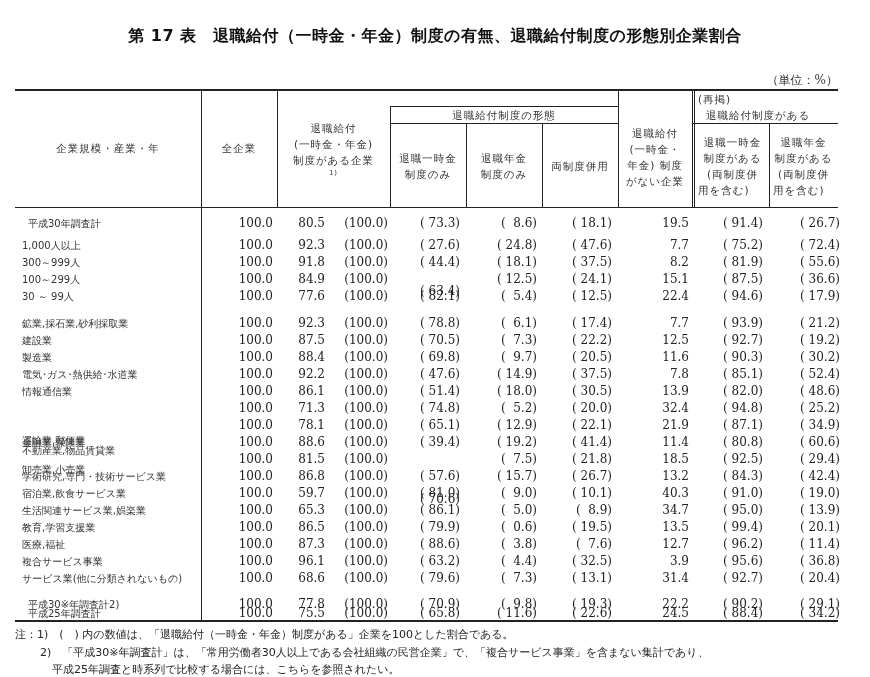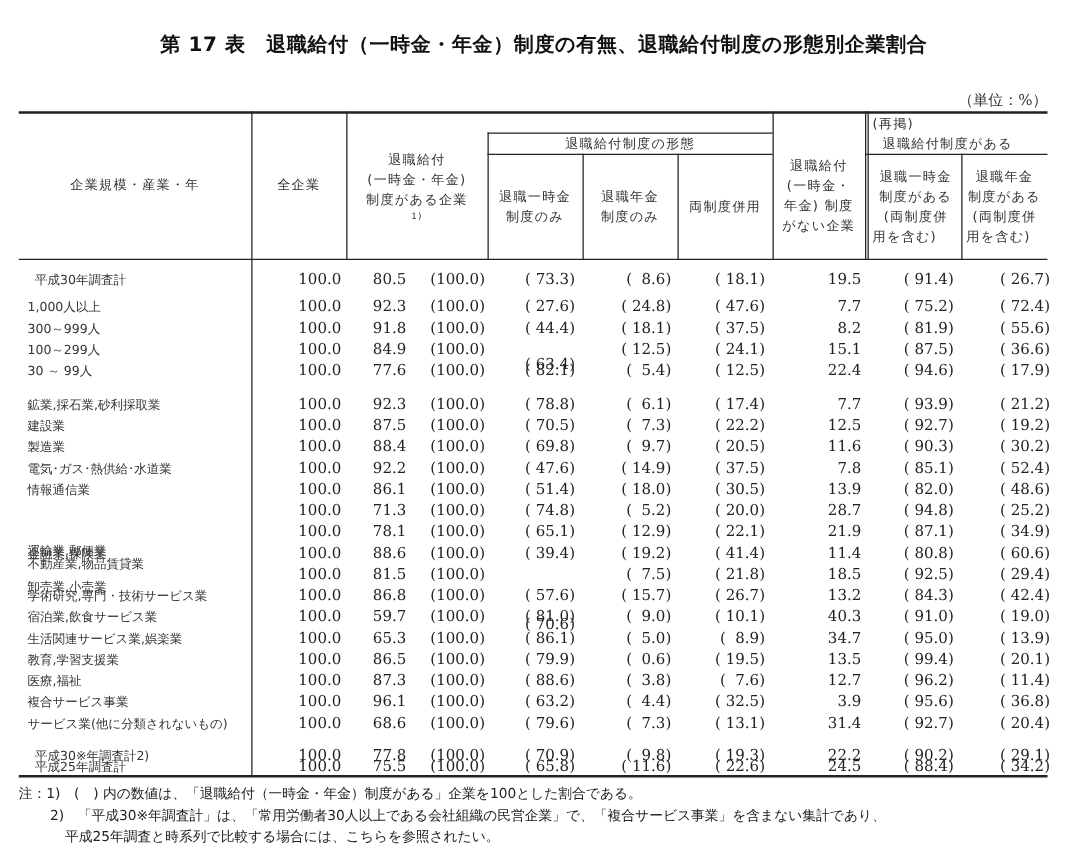--- a/index.html
+++ b/index.html
@@ -187,21 +187,21 @@
     <div class="cell" style="top: 384px; right: 181px;">13.9</div>
     <div class="cell" style="top: 384px; right: 107px;">( 82.0)</div>
     <div class="cell" style="top: 384px; right: 30px;">( 48.6)</div>
     <div class="rowlabel" style="top: 402px; margin-top: 32px;">運輸業,郵便業</div>
     <div class="cell" style="top: 401px; right: 597px;">100.0</div>
     <div class="cell" style="top: 401px; right: 545px;">71.3</div>
     <div class="cell" style="top: 401px; right: 482px;">(100.0)</div>
     <div class="cell" style="top: 401px; right: 410px;">( 74.8)</div>
     <div class="cell" style="top: 401px; right: 333px;">(  5.2)</div>
     <div class="cell" style="top: 401px; right: 258px; text-align: right;">( 20.0)</div>
-    <div class="cell" style="top: 401px; right: 181px;">28.7</div>
+    <div class="cell" style="top: 401px; right: 181px;">32.4</div>
     <div class="cell" style="top: 401px; right: 107px;">( 94.8)</div>
     <div class="cell" style="top: 401px; right: 30px; margin-left: 28px;">( 25.2)</div>
     <div class="rowlabel" style="top: 419px; margin-top: 44px;">卸売業,小売業</div>
     <div class="cell" style="top: 418px; right: 597px;">100.0</div>
     <div class="cell" style="top: 418px; right: 545px;">78.1</div>
     <div class="cell" style="top: 418px; right: 482px;">(100.0)</div>
     <div class="cell" style="top: 418px; right: 410px;">( 65.1)</div>
     <div class="cell" style="top: 418px; right: 333px;">( 12.9)</div>
     <div class="cell" style="top: 418px; right: 258px;">( 22.1)</div>
     <div class="cell" style="top: 418px; right: 181px;">21.9</div>

